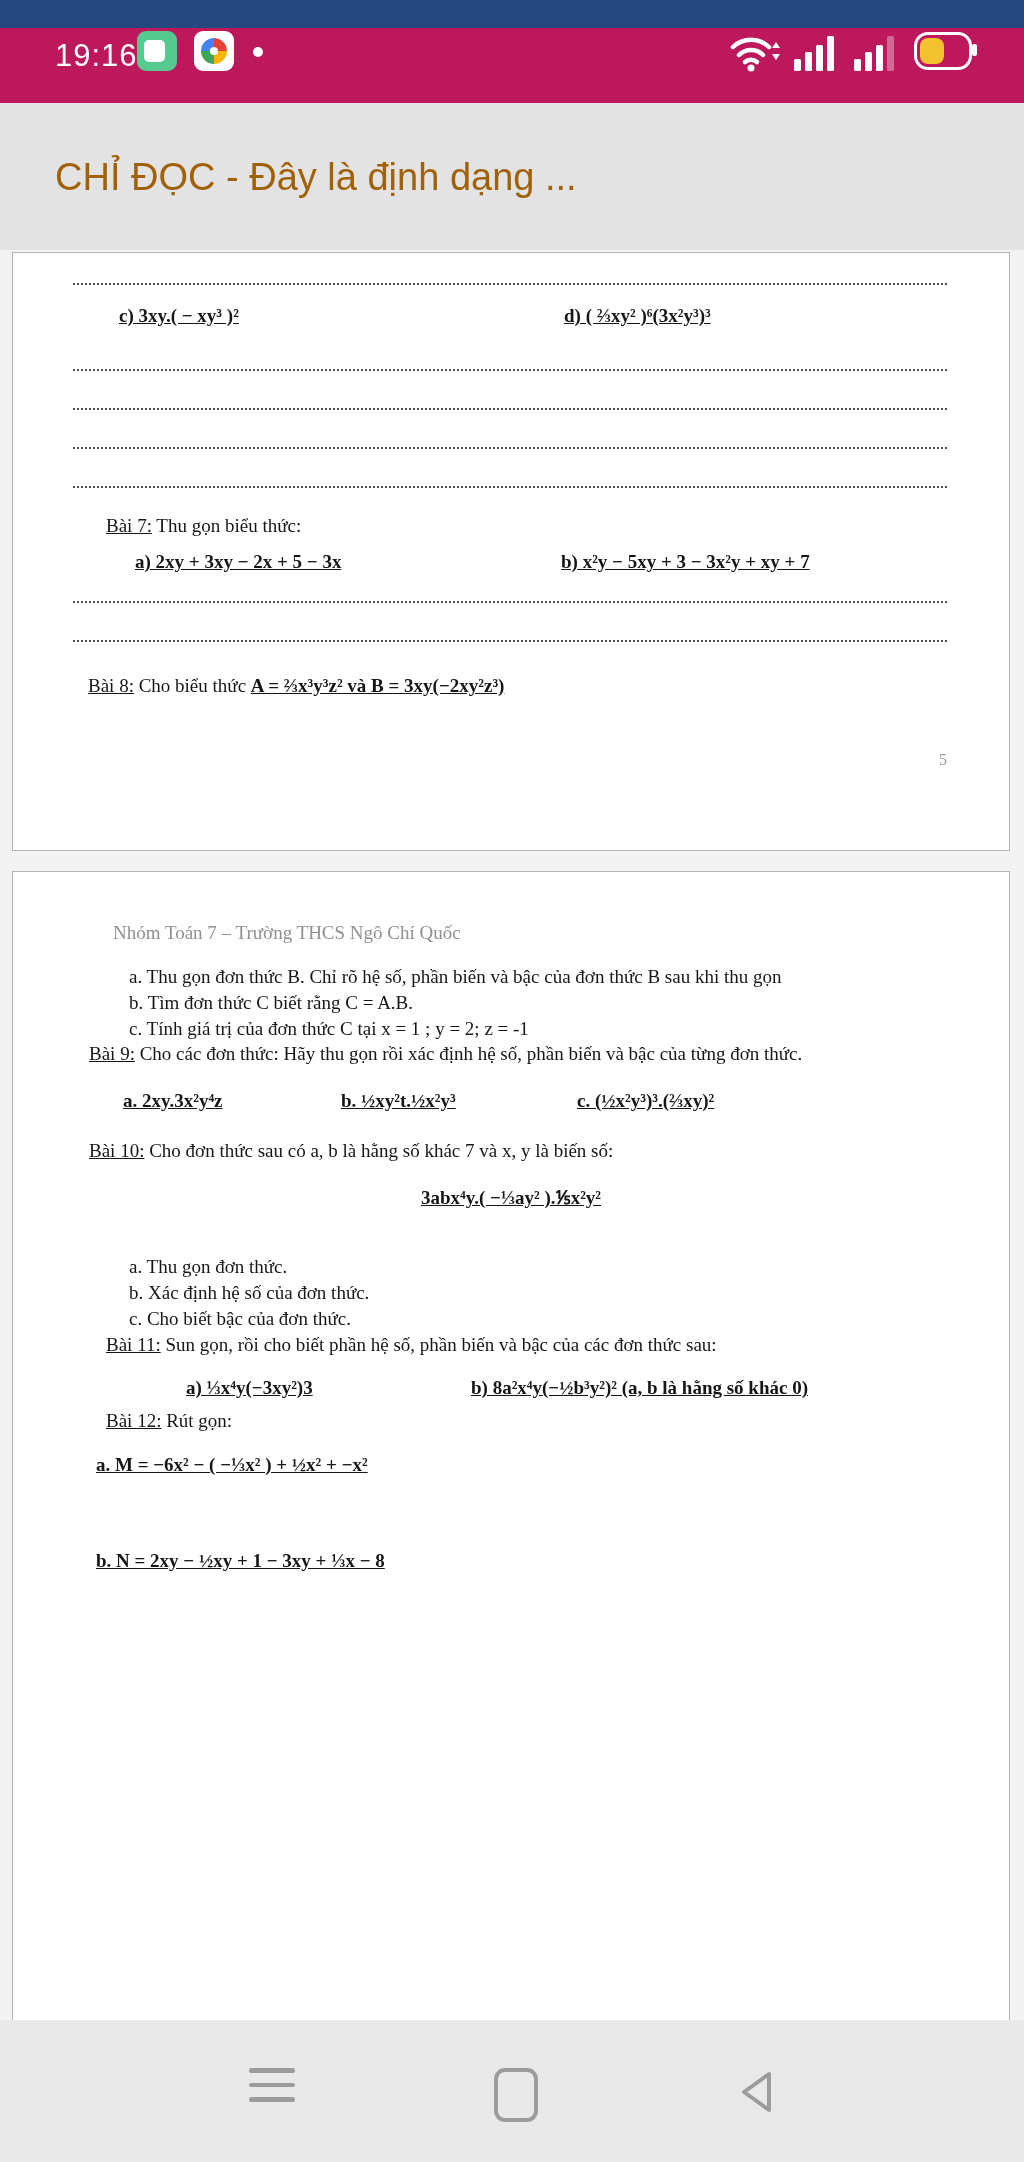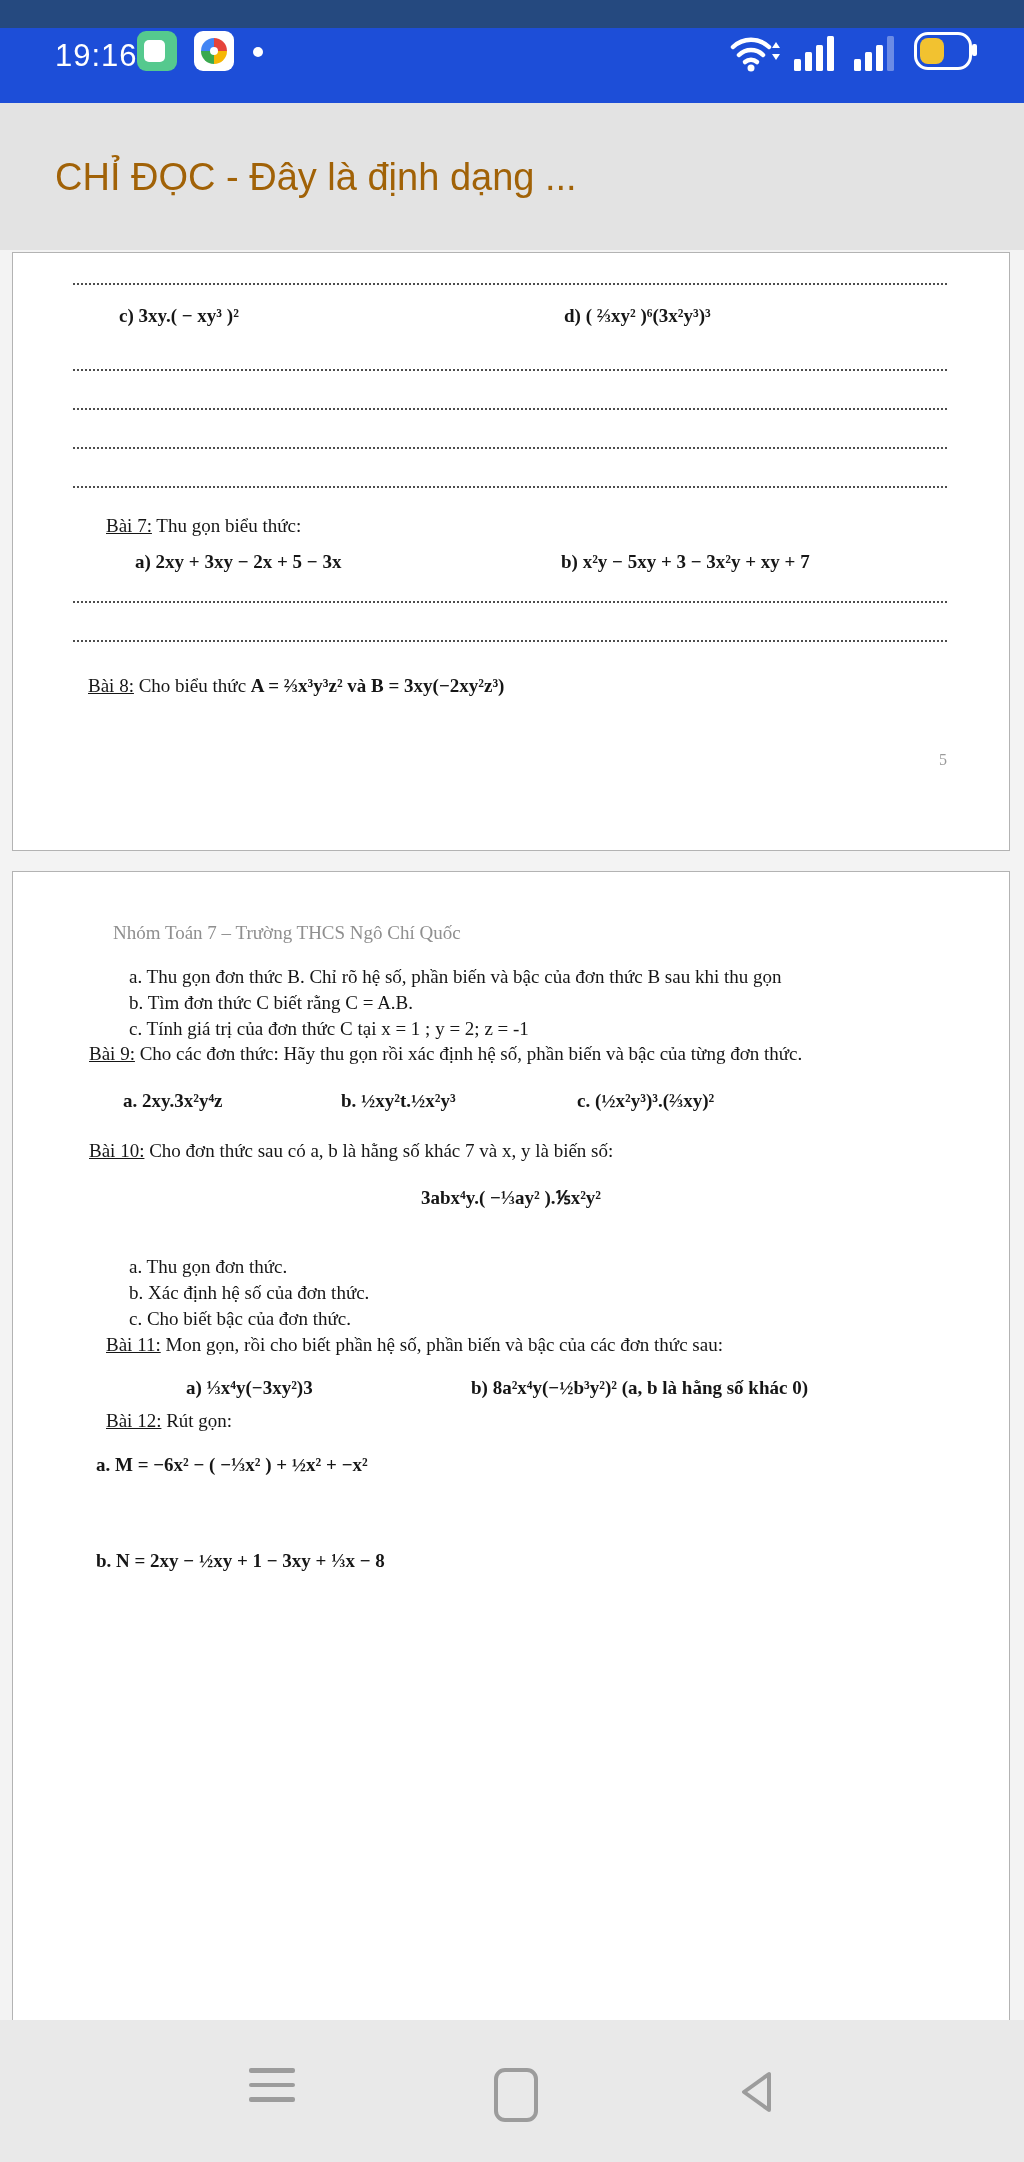--- a/index.html
+++ b/index.html
@@ -1,20 +1,20 @@
 <!DOCTYPE html>
 <html><head>
 <meta charset="utf-8">
 <style>
   html,body{margin:0;padding:0;background:#f3f3f3;}
   .screen{position:relative;width:1024px;height:2162px;overflow:hidden;
           font-family:"Liberation Sans",sans-serif;background:#f3f3f3;}
 
   
-  .status-bar{position:absolute;top:0;left:0;width:1024px;height:103px;background:#1d4ed8;}
+  .status-bar{position:absolute;top:0;left:0;width:1024px;height:103px;background:#be185d;}
   .status-bar .top-strip{position:absolute;top:0;left:0;right:0;height:28px;background:#25497f;}
   .sb-time{position:absolute;left:55px;top:38px;color:#fff;font-size:31px;letter-spacing:1px;}
   .app-icon-green{position:absolute;left:137px;top:31px;width:40px;height:40px;background:#55c98e;border-radius:9px;}
   .app-icon-green::after{content:"";position:absolute;left:7px;top:9px;width:21px;height:22px;background:#fff;border-radius:5px;}
   .app-icon-star{position:absolute;left:194px;top:31px;width:40px;height:40px;background:#fff;border-radius:9px;}
   .star-wheel{position:absolute;left:7px;top:7px;width:26px;height:26px;border-radius:50%;
     background:conic-gradient(#e5433a 0 90deg,#f6b704 90deg 180deg,#3aa94f 180deg 270deg,#4285f4 270deg 360deg);}
   .star-wheel::after{content:"";position:absolute;left:9px;top:9px;width:8px;height:8px;border-radius:50%;background:#fff;}
   .sb-dot{position:absolute;left:253px;top:47px;width:10px;height:10px;border-radius:50%;background:#fff;}
   .sb-right{position:absolute;right:52px;top:30px;display:flex;align-items:flex-end;gap:14px;}
@@ -26,21 +26,21 @@
   .title-bar{position:absolute;top:103px;left:0;width:1024px;height:147px;background:#e3e3e3;}
   .doc-title{position:absolute;left:55px;top:50%;transform:translateY(-50%);
              font-size:38px;color:#a16207;white-space:nowrap;}
   .chevron{position:absolute;left:916px;top:162px;}
 
   
   .page{position:absolute;left:12px;width:996px;background:#fff;border:1px solid #b3b3b3;}
   .page1{top:252px;height:597px;}
   .page2{top:871px;height:1148px;}
   .doc{font-family:"Liberation Serif",serif;color:#161616;font-size:19px;position:absolute;white-space:nowrap;}
-  .formula{font-weight:bold;}
+  .formula{font-weight:bold;text-decoration:underline;}
   .bai-label{font-weight:normal;text-decoration:underline;}
   .dotline{position:absolute;left:60px;width:874px;height:0;border-bottom:2px dotted #4d4d4d;}
   .watermark{color:#8f8f8f;}
   .pagenum{color:#9a9a9a;font-size:16px;}
   .centered{left:0;width:996px;text-align:center;}
 
   
   .nav-bar{position:absolute;left:0;top:2020px;width:1024px;height:142px;background:#e9e9e9;}
   .nav-ico{position:absolute;top:48px;}
   .hamburger{left:249px;width:46px;}
@@ -135,21 +135,21 @@
     <span class="doc formula" style="left:564px;top:218px">c. (½x²y³)³.(⅔xy)²</span>
 
     <span class="doc" style="left:76px;top:268px"><span class="bai-label">Bài 10:</span> <span>Cho đơn thức sau có a, b là hằng số khác 7 và x, y là biến số:</span></span>
 
     <span class="doc formula centered" style="top:312px">3abx⁴y.( −⅓ay² ).⅕x²y²</span>
 
     <span class="doc" style="left:116px;top:384px">a.   Thu gọn đơn thức.</span>
     <span class="doc" style="left:116px;top:410px">b.   Xác định hệ số của đơn thức.</span>
     <span class="doc" style="left:116px;top:436px">c.   Cho biết bậc của đơn thức.</span>
 
-    <span class="doc" style="left:93px;top:462px"><span class="bai-label">Bài 11:</span> <span>Mon gọn, rồi cho biết phần hệ số, phần biến và bậc của các đơn thức sau:</span></span>
+    <span class="doc" style="left:93px;top:462px"><span class="bai-label">Bài 11:</span> <span>Sun gọn, rồi cho biết phần hệ số, phần biến và bậc của các đơn thức sau:</span></span>
 
     <span class="doc formula" style="left:173px;top:505px">a) ⅓x⁴y(−3xy²)3</span>
     <span class="doc formula" style="left:458px;top:505px">b) 8a²x⁴y(−½b³y²)²  (a, b là hằng số khác 0)</span>
 
     <span class="doc" style="left:93px;top:538px"><span class="bai-label">Bài 12:</span> <span>Rút gọn:</span></span>
 
     <span class="doc formula" style="left:83px;top:582px">a.  M = −6x² − ( −⅓x² ) + ½x² +  −x²</span>
     <span class="doc formula" style="left:83px;top:678px">b.  N = 2xy − ½xy + 1 − 3xy + ⅓x − 8</span>
   </div>
 

